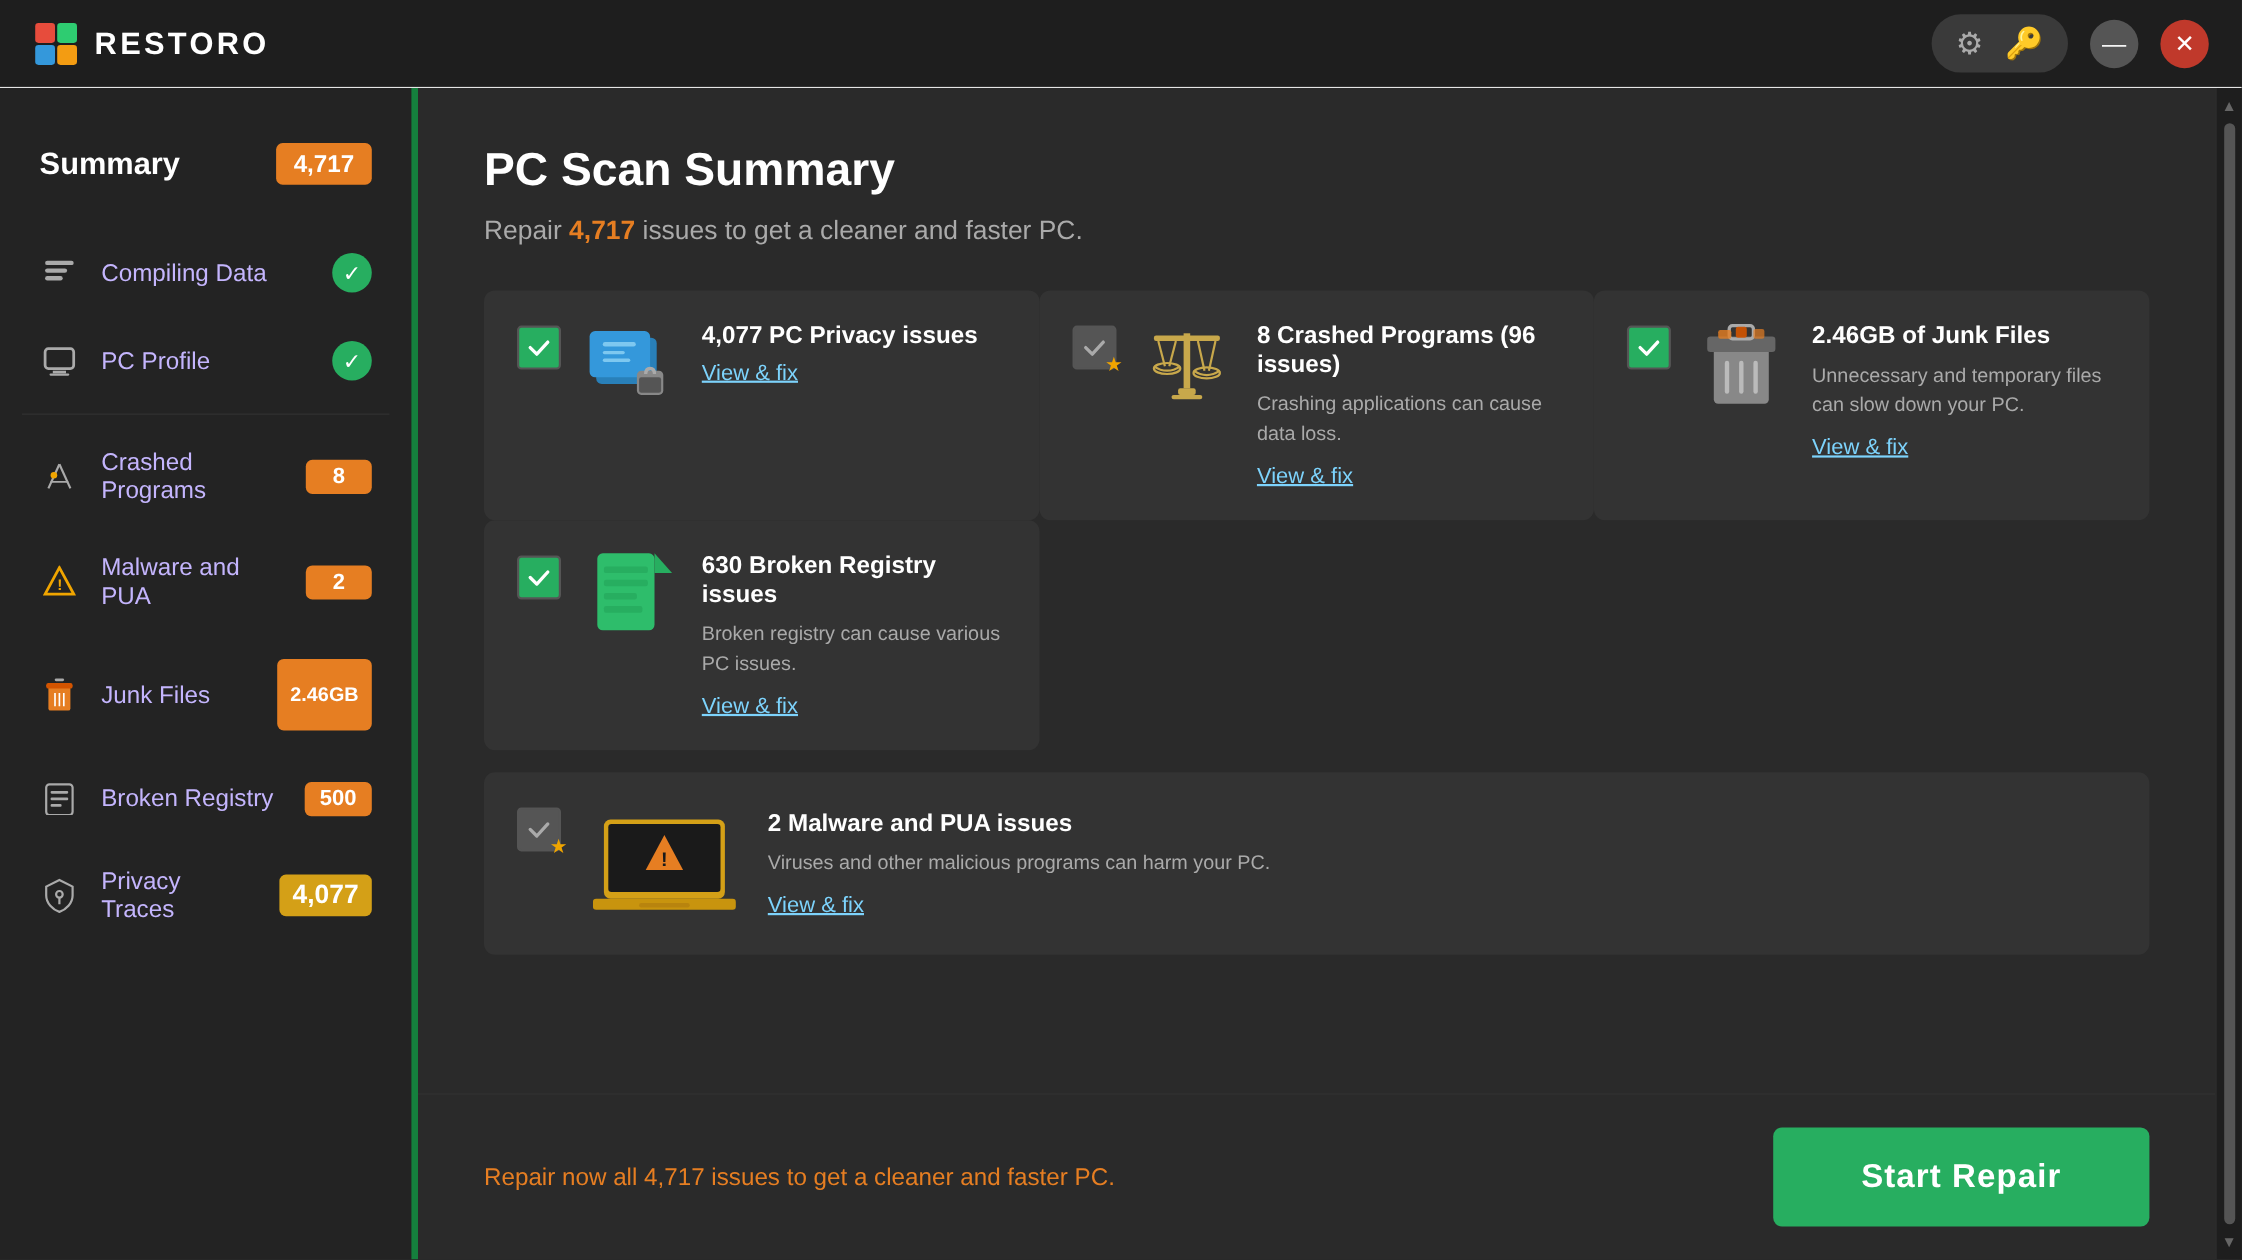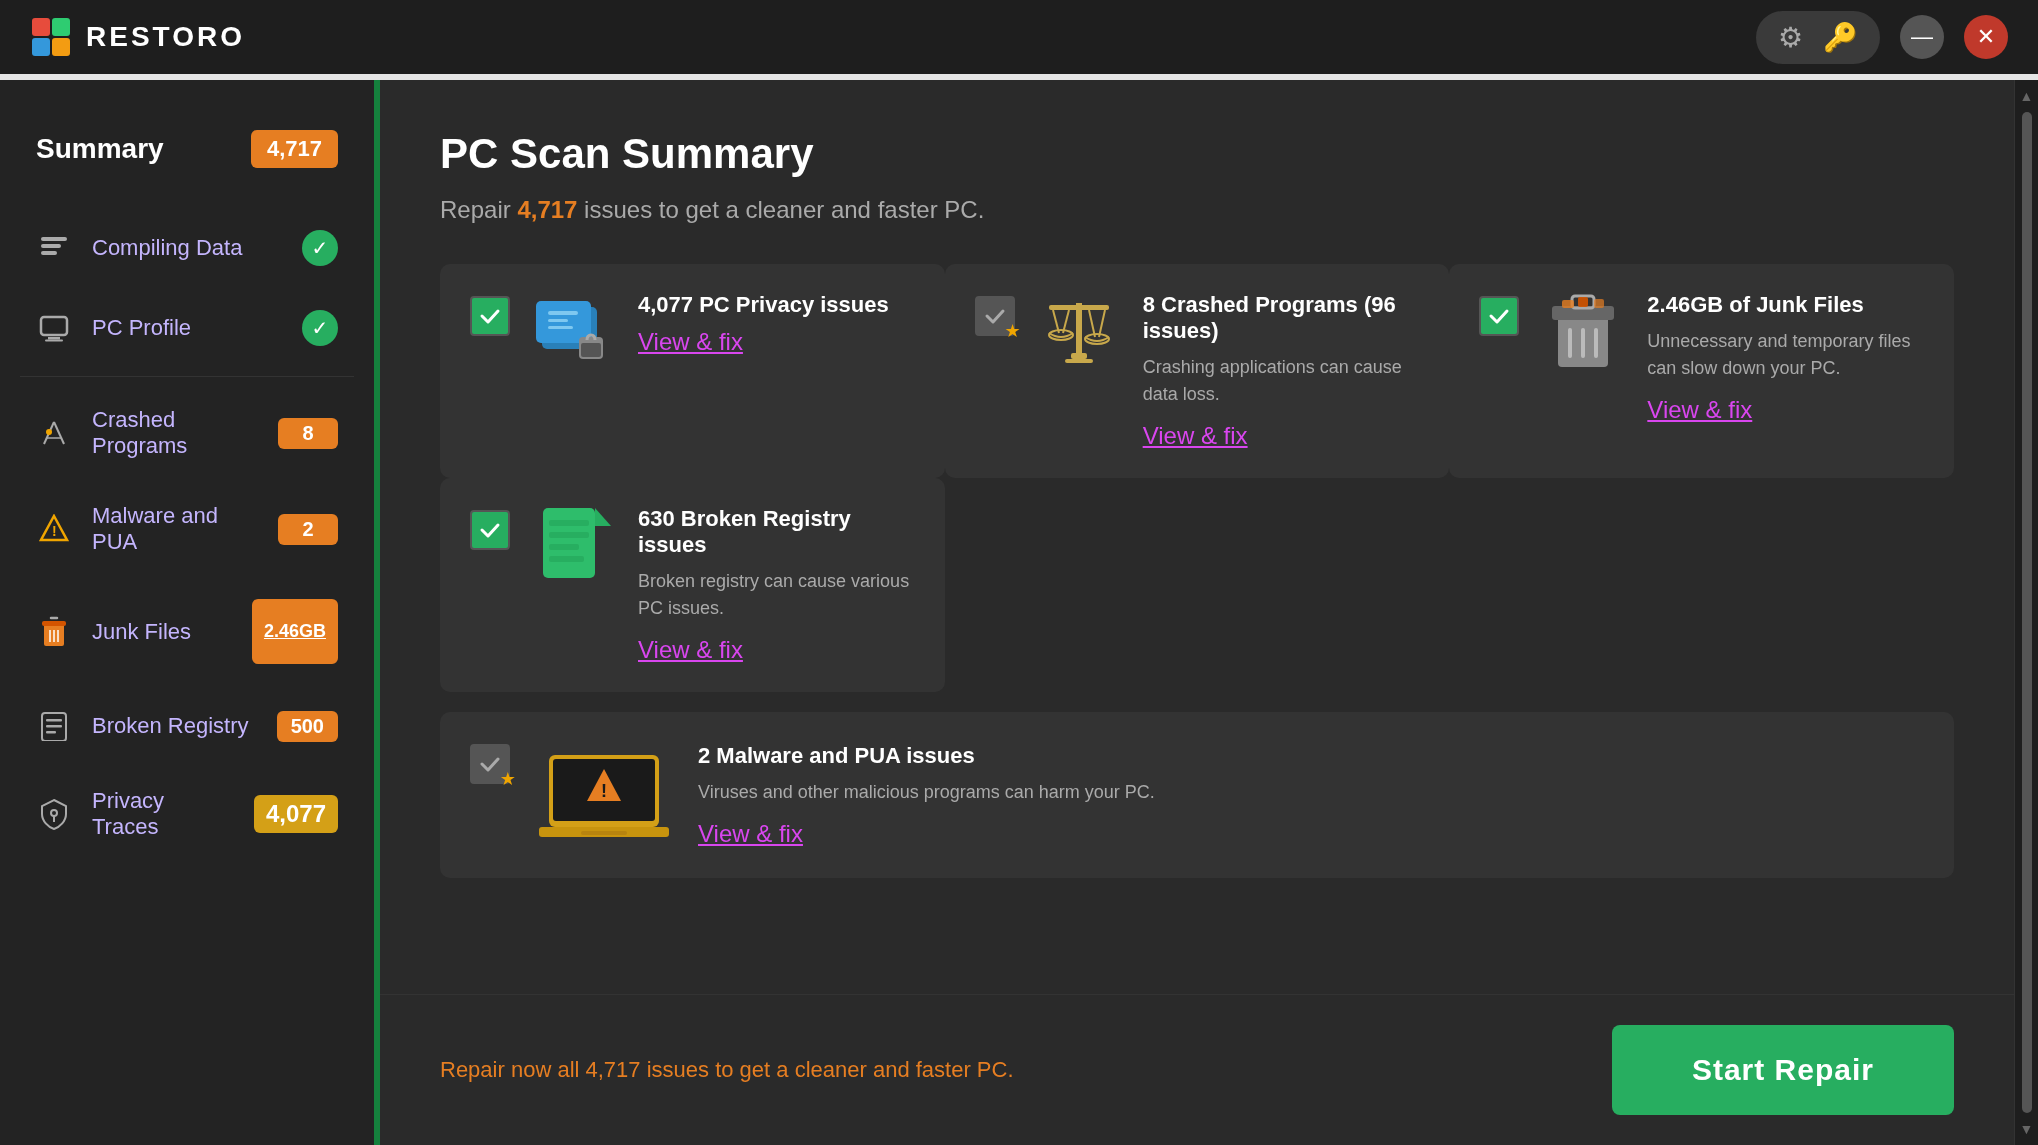--- a/index.html
+++ b/index.html
@@ -13,21 +13,21 @@
     }
 
     
     .titlebar {
       background: #1e1e1e;
       height: 80px;
       display: flex;
       align-items: center;
       justify-content: space-between;
       padding: 0 30px;
-      border-bottom: 6px solid #e5e5e5;
+      border-bottom: 1px solid #e5e5e5;
     }
     .logo {
       display: flex;
       align-items: center;
       gap: 14px;
     }
     .logo-icon {
       width: 42px;
       height: 42px;
     }
@@ -235,22 +235,22 @@
       color: #fff;
       margin-bottom: 10px;
     }
     .card-desc {
       font-size: 18px;
       color: #aaa;
       line-height: 1.5;
       margin-bottom: 14px;
     }
     .card-link {
-      font-size: 24px;
-      color: #d946ef;
+      font-size: 20px;
+      color: #7dd3fc;
       text-decoration: underline;
       cursor: pointer;
     }
 
     
     .card-wide {
       background: #333;
       border-radius: 10px;
       padding: 28px 30px;
       display: flex;
@@ -405,21 +405,21 @@
         <svg width="28" height="32" viewBox="0 0 28 32">
             <rect x="4" y="8" width="20" height="22" rx="2" fill="#e67e22"></rect>
             <rect x="2" y="5" width="24" height="5" rx="2" fill="#d35400"></rect>
             <line x1="11" y1="2" x2="17" y2="2" stroke="#aaa" stroke-width="2.5" stroke-linecap="round"></line>
             <line x1="10" y1="14" x2="10" y2="26" stroke="#fff" stroke-width="1.5"></line>
             <line x1="14" y1="14" x2="14" y2="26" stroke="#fff" stroke-width="1.5"></line>
             <line x1="18" y1="14" x2="18" y2="26" stroke="#fff" stroke-width="1.5"></line>
           </svg>
       </div>
       <span class="sidebar-label">Junk Files</span>
-      <span class="badge-orange" style="font-size:18px;padding:22px 12px;text-decoration:underline;">2.46GB</span>
+      <span class="badge-orange" style="font-size:18px;padding:22px 12px;">2.46GB</span>
     </div>
 
     <div class="sidebar-item">
       <div class="sidebar-icon">
         <svg width="28" height="30" viewBox="0 0 28 30">
             <rect x="2" y="2" width="24" height="28" rx="3" fill="none" stroke="#aaa" stroke-width="2"></rect>
             <rect x="6" y="8" width="16" height="2.5" rx="1" fill="#aaa"></rect>
             <rect x="6" y="14" width="16" height="2.5" rx="1" fill="#aaa"></rect>
             <rect x="6" y="20" width="10" height="2.5" rx="1" fill="#aaa"></rect>
           </svg>

